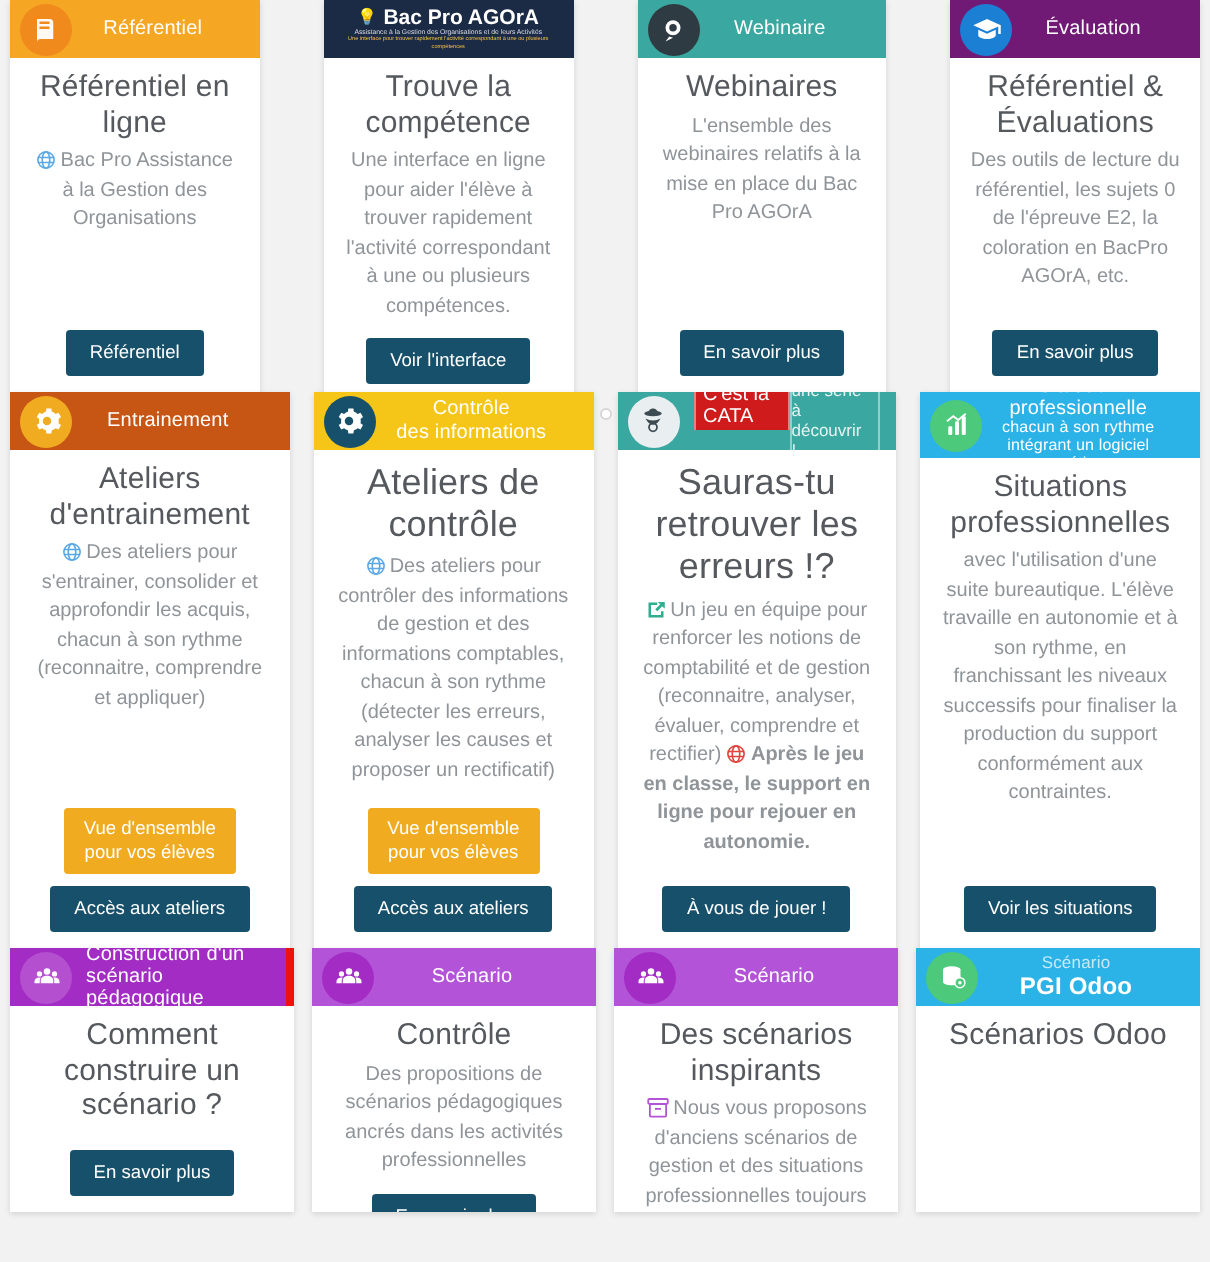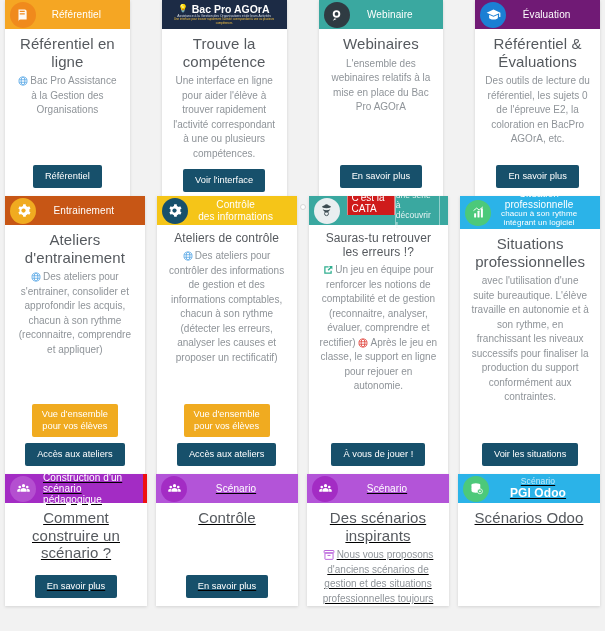--- a/index.html
+++ b/index.html
@@ -11,21 +11,21 @@
   }
   .page { width: 605px; height: 631px; position: relative; }
 
   .row {
     display: flex;
     gap: 9px;
     padding: 0 5px;
   }
   .row-1 { height: 196px; padding-top: 0; gap: 32px; }
   .row-2 { height: 278px; gap: 12px; }
-  .row-3 { height: 132px; text-decoration: underline; }
+  .row-3 { height: 132px; }
 
   .card {
     flex: 1 1 0;
     background: #ffffff;
     box-shadow: 0 1px 3px rgba(0,0,0,0.13);
     display: flex;
     flex-direction: column;
     position: relative;
     overflow: hidden;
     min-width: 0;
@@ -120,27 +120,27 @@
     min-height: 0;
   }
   .card-title {
     color: #55595e;
     font-size: 15px;
     font-weight: normal;
     line-height: 1.18;
     margin-bottom: 4px;
     letter-spacing: .1px;
   }
-  .card-title.sm { font-size: 12px; }
+  .card-title.sm { font-size: 18px; }
   .card-desc {
     color: #8f9499;
     font-size: 10px;
     line-height: 1.45;
   }
-  .desc-block { margin-top: 2px; }
+  .desc-block { margin-top: 2px; font-weight: bold; }
 
   .btn-stack {
     margin-top: auto;
     display: flex;
     flex-direction: column;
     align-items: center;
     gap: 6px;
     padding-top: 8px;
   }
   .btn {
@@ -452,20 +452,21 @@
               <circle cx="18" cy="9.5" r="2.1"></circle>
               <path d="M12 11c-2.8 0-5 1.6-5 3.6V17h10v-2.4c0-2-2.2-3.6-5-3.6z"></path>
               <path d="M6 12.4c-2.2 0-4 1.3-4 2.9V17h4.2v-2.4c0-.8.3-1.5.8-2.1-.3 0-.6-.1-1-.1z"></path>
               <path d="M18 12.4c2.2 0 4 1.3 4 2.9V17h-4.2v-2.4c0-.8-.3-1.5-.8-2.1.3 0 .6-.1 1-.1z"></path>
             </svg>
         </span>
         <span class="head-title">Scénario</span>
       </div>
       <div class="card-body">
         <div class="card-title">Contrôle</div>
+        <div class="card-desc">Des propositions de scénarios pédagogiques ancrés dans les activités professionnelles</div>
         <div class="btn-stack">
           <button class="btn">En savoir plus</button>
         </div>
       </div>
     </div>
 
     <div class="card">
       <div class="card-head" style="background:#b354d8">
         <span class="head-icon" style="background:#a32cc4">
           <svg viewBox="0 0 24 24" fill="#fff">

